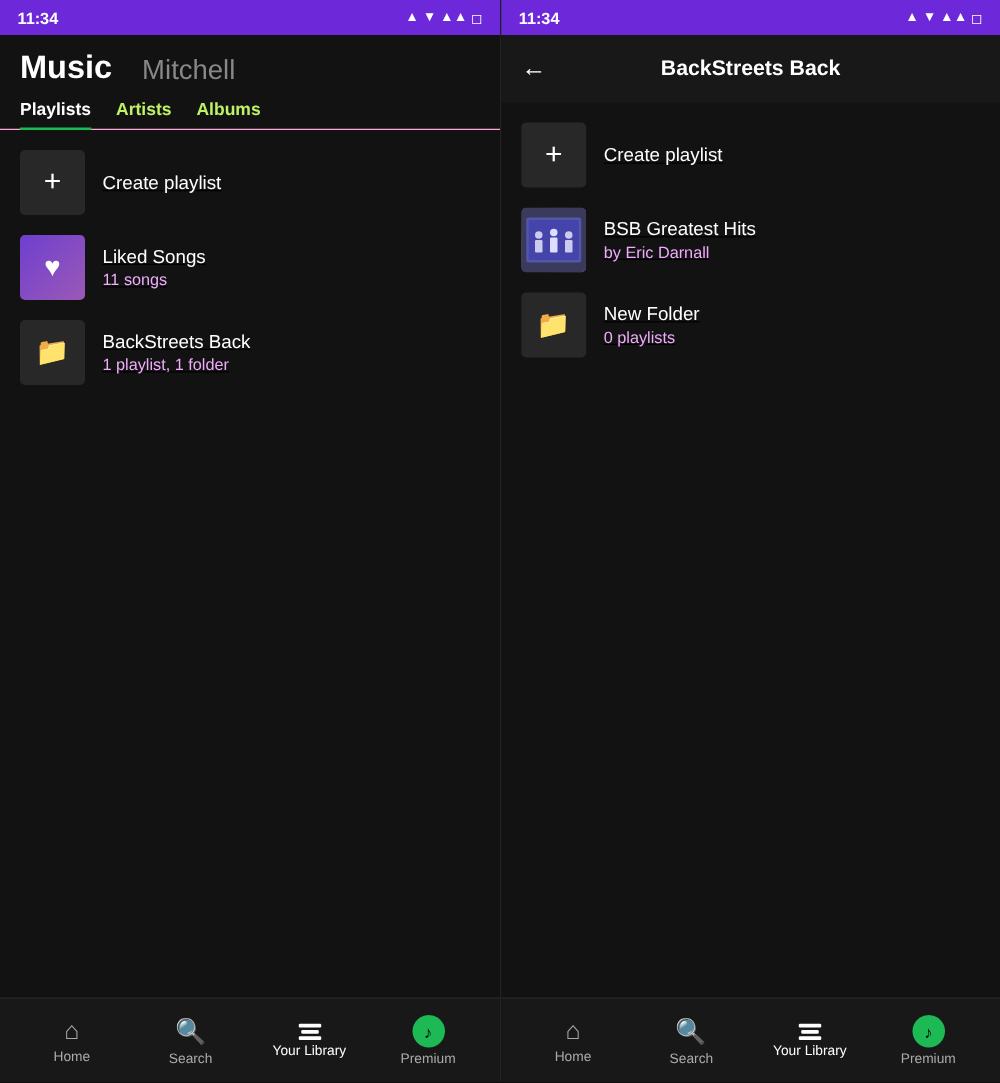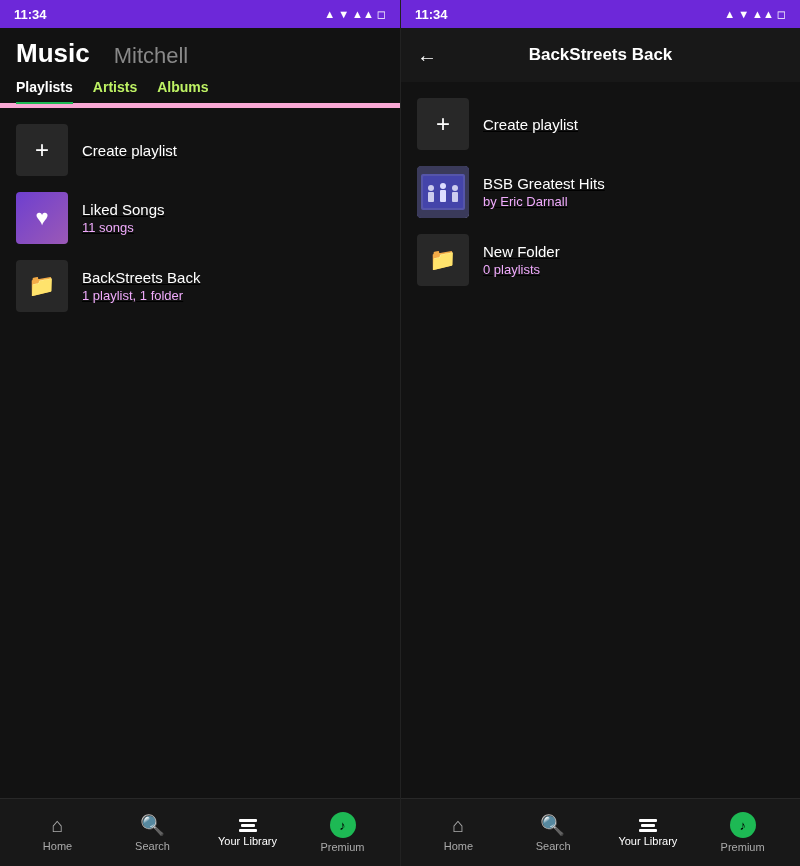--- a/index.html
+++ b/index.html
@@ -75,21 +75,21 @@
       font-size: 22px;
       font-weight: 500;
       color: #888;
     }
 
     
     .filter-tabs {
       display: flex;
       gap: 20px;
       padding: 10px 16px 0 16px;
-      border-bottom: 5px solid #f9a8d4;
+      border-bottom: 1px solid #f9a8d4;
     }
     .filter-tab {
       font-size: 14px;
       font-weight: 600;
       color: #bef264;
       padding-bottom: 8px;
       cursor: pointer;
       position: relative;
     }
     .filter-tab.active {

